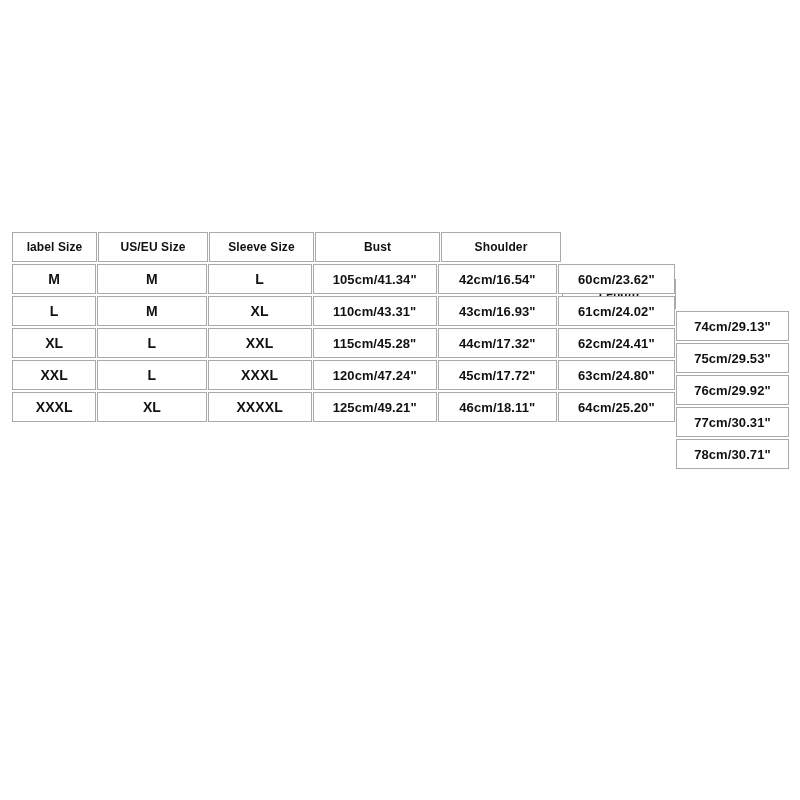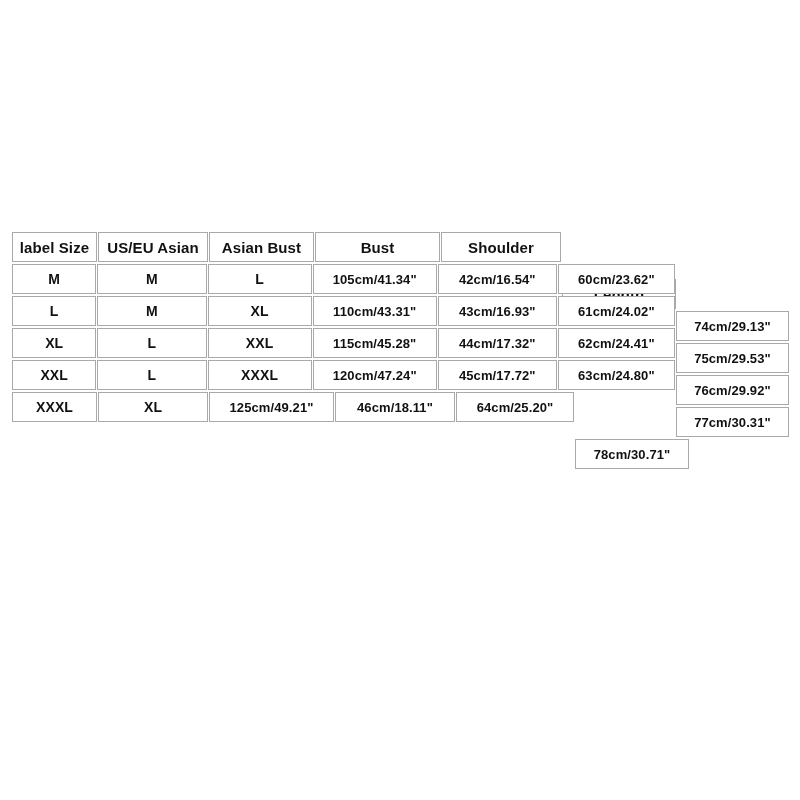--- a/index.html
+++ b/index.html
@@ -61,43 +61,43 @@
   
   .col-0 { width: 85px; }
   .col-1 { width: 110px; }
   .col-2 { width: 105px; }
   .col-3 { width: 125px; text-align: right; }
   .col-4 { width: 120px; text-align: center; }
   .col-5 { width: 118px; }
   .col-6 { width: 114px; }
 
   .header-row .chart-cell {
-    font-size: 15px;
+    font-size: 12px;
   }
   .data-row .chart-cell {
     font-size: 13px;
   }
   
   .data-row .col-0,
   .data-row .col-1,
   .data-row .col-2 {
     font-size: 14px;
   }
 </style>
 </head>
 <body>
 
 <div id="canvas">
 
   <div id="size-chart">
 
     <div class="chart-row header-row">
       <div class="chart-cell col-0">label Size</div>
-      <div class="chart-cell col-1">US/EU Asian</div>
-      <div class="chart-cell col-2">Asian Bust</div>
+      <div class="chart-cell col-1">US/EU Size</div>
+      <div class="chart-cell col-2">Sleeve Size</div>
       <div class="chart-cell col-3">Bust</div>
       <div class="chart-cell col-4">Shoulder</div>
       <div class="chart-cell col-6">Length</div>
     </div>
 
     <div class="chart-row data-row">
       <div class="chart-cell col-0">M</div>
       <div class="chart-cell col-1">M</div>
       <div class="chart-cell col-2">L</div>
       <div class="chart-cell col-3">105cm/41.34"</div>
@@ -132,20 +132,21 @@
       <div class="chart-cell col-2">XXXL</div>
       <div class="chart-cell col-3">120cm/47.24"</div>
       <div class="chart-cell col-4">45cm/17.72"</div>
       <div class="chart-cell col-5">63cm/24.80"</div>
       <div class="chart-cell col-6">77cm/30.31"</div>
     </div>
 
     <div class="chart-row data-row">
       <div class="chart-cell col-0">XXXL</div>
       <div class="chart-cell col-1">XL</div>
+      <div class="chart-cell col-2">XXXXL</div>
       <div class="chart-cell col-3">125cm/49.21"</div>
       <div class="chart-cell col-4">46cm/18.11"</div>
       <div class="chart-cell col-5">64cm/25.20"</div>
       <div class="chart-cell col-6">78cm/30.71"</div>
     </div>
 
   </div>
 </div>
 
 </body></html>

